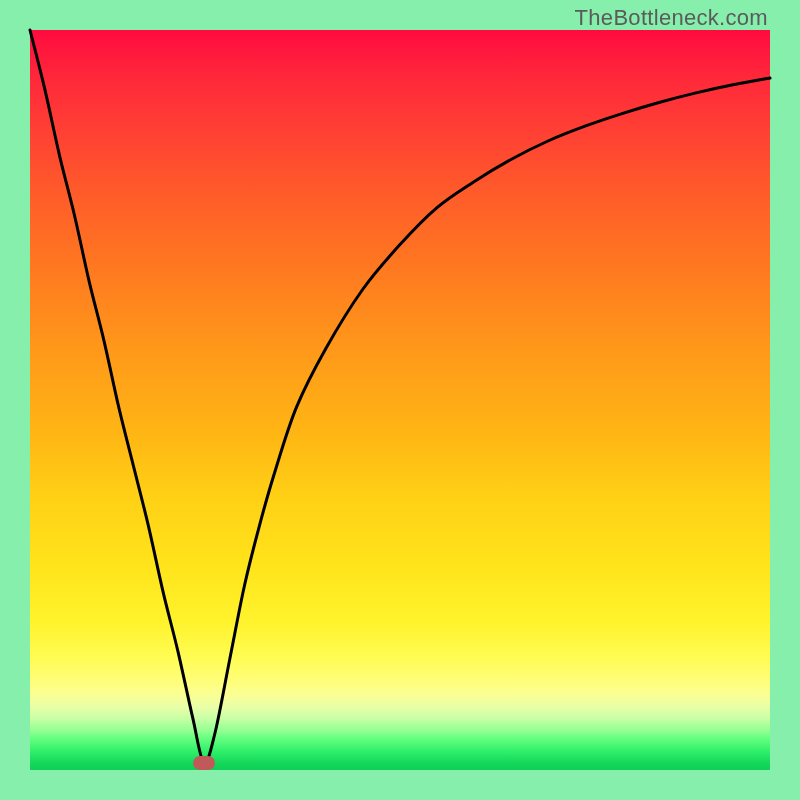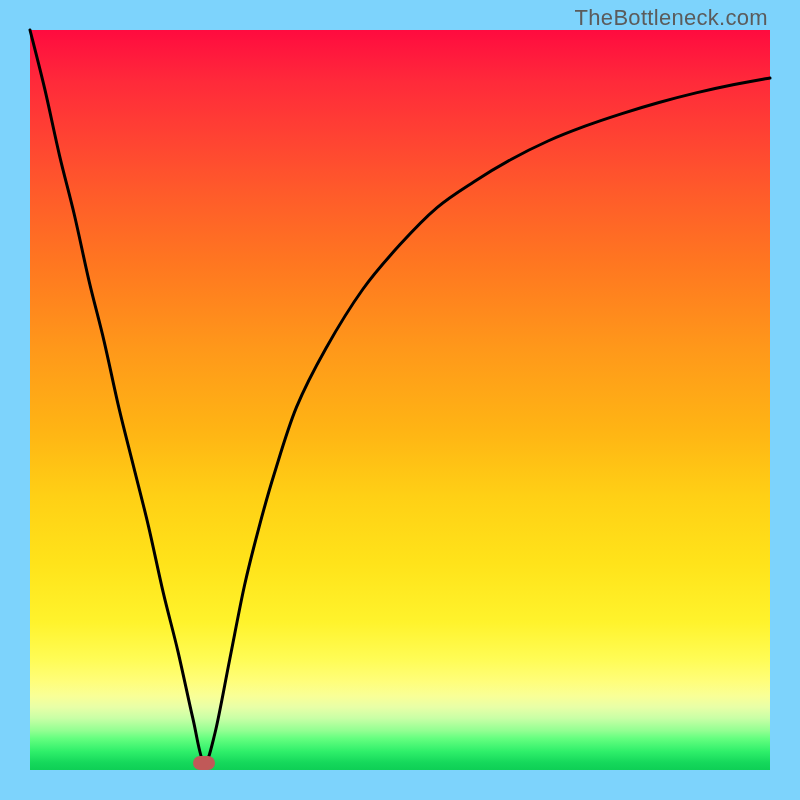--- a/index.html
+++ b/index.html
@@ -8,21 +8,21 @@
     width: 800px;
     height: 800px;
     background: #000;
     overflow: hidden;
     font-family: Arial, Helvetica, sans-serif;
   }
   .frame {
     position: relative;
     width: 800px;
     height: 800px;
-    background: #7dd3fc;
+    background: #86efac;
   }
   .plot-area {
     position: absolute;
     left: 30px;
     top: 30px;
     width: 740px;
     height: 740px;
     background: linear-gradient(
       to bottom,
       #ff0b3f 0%,

